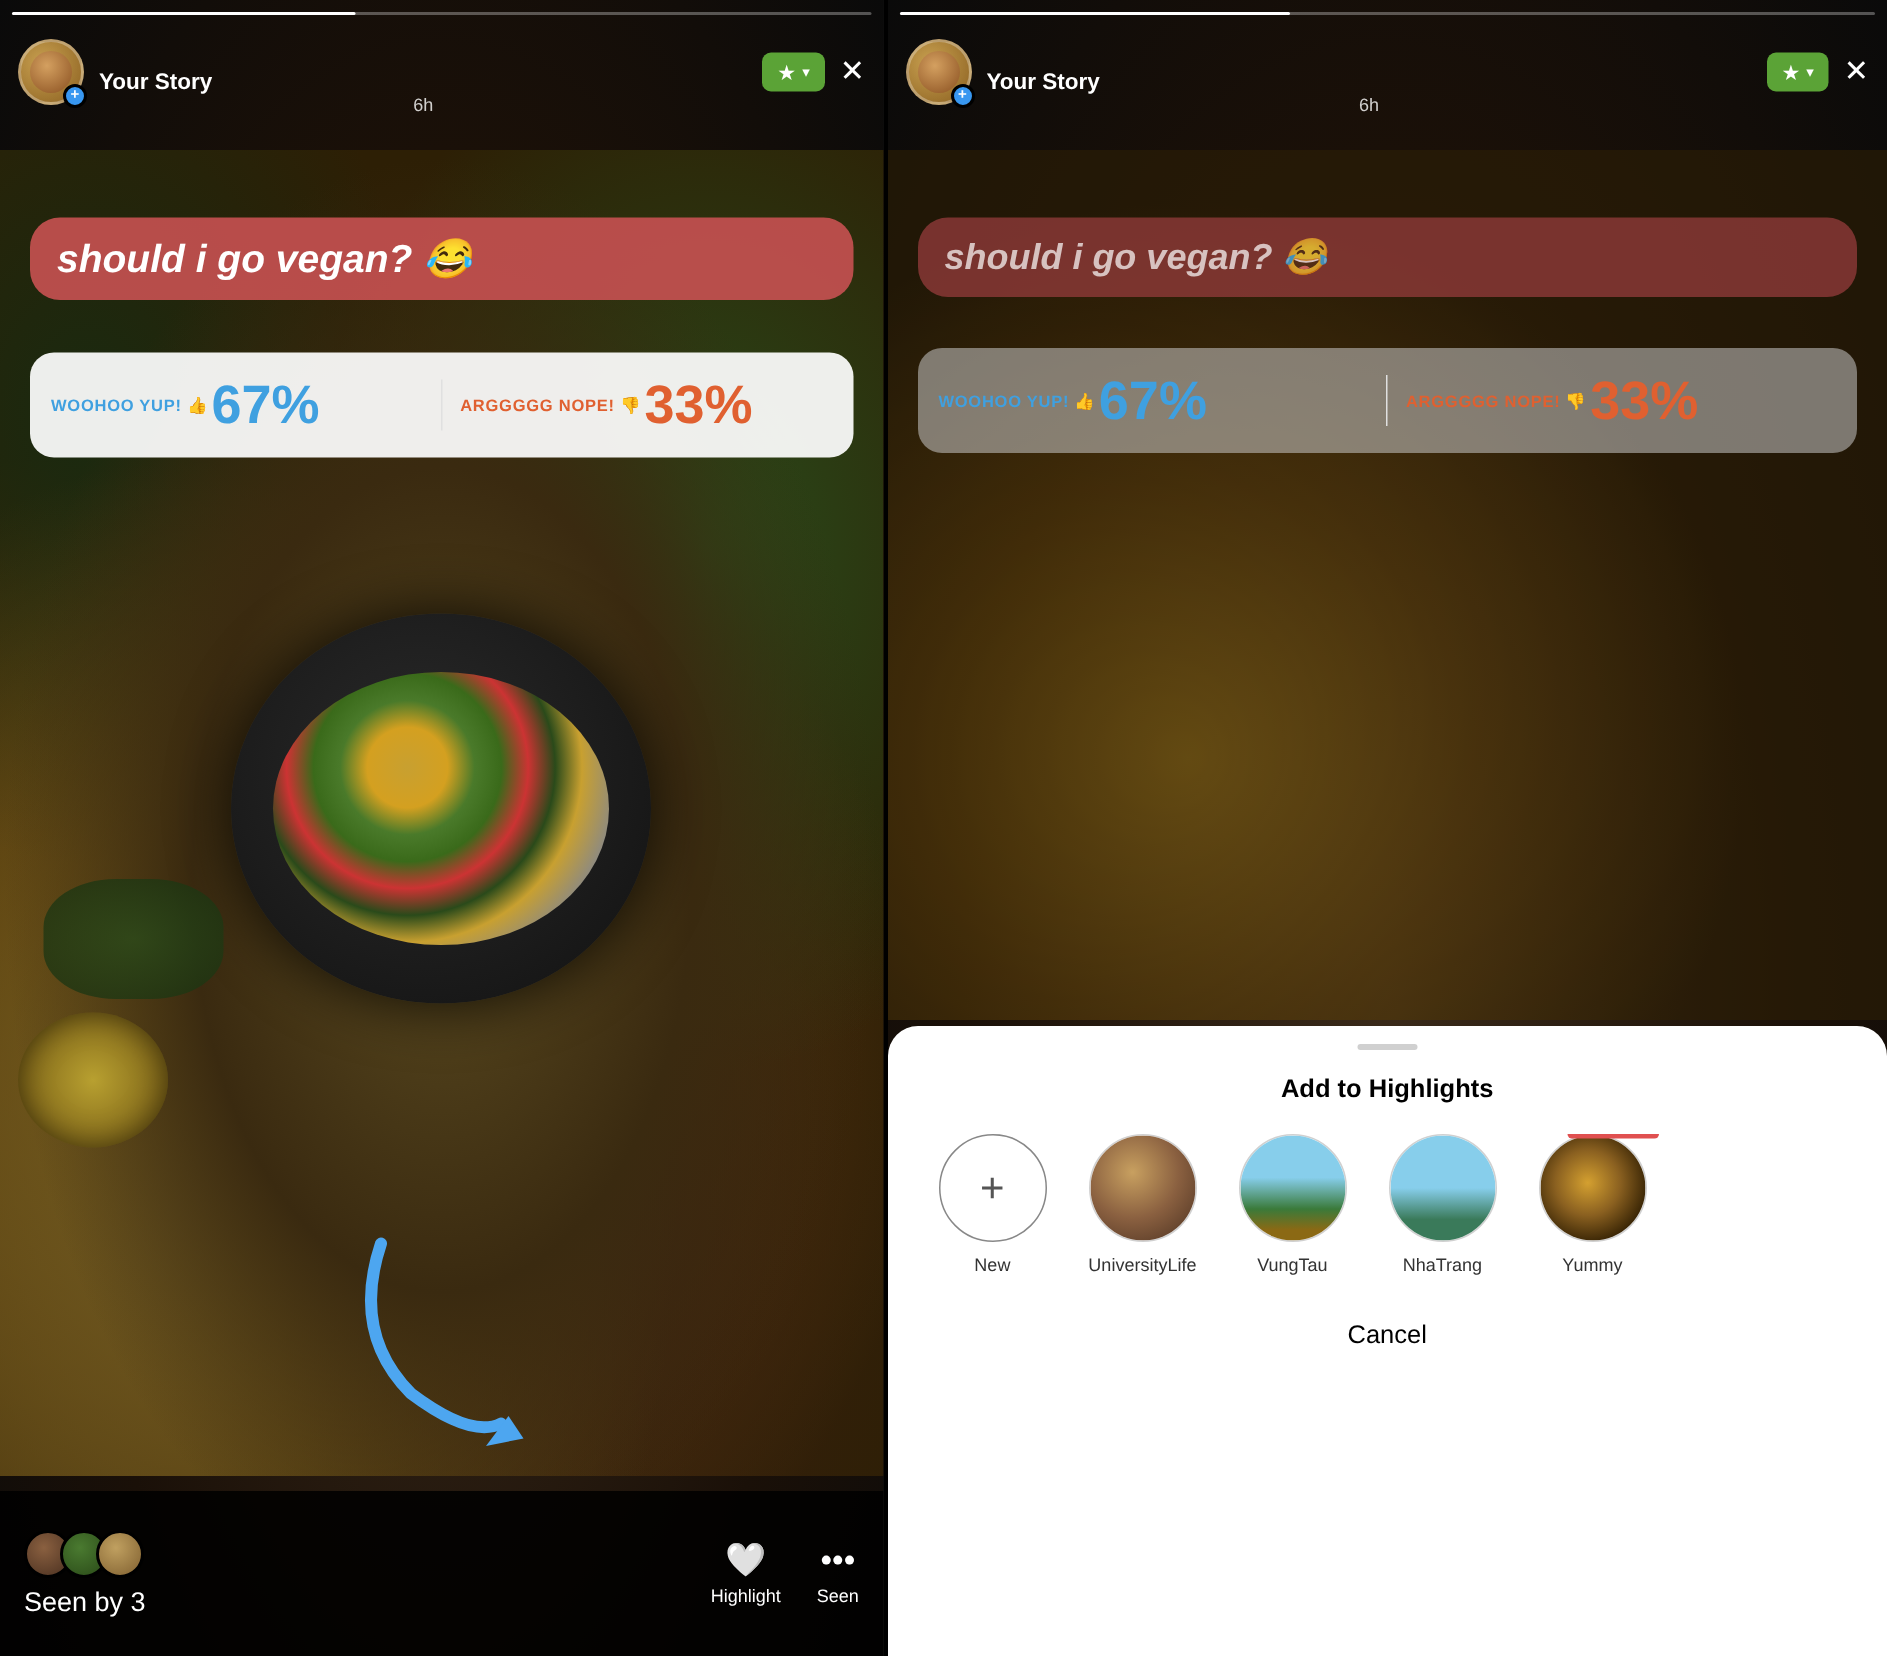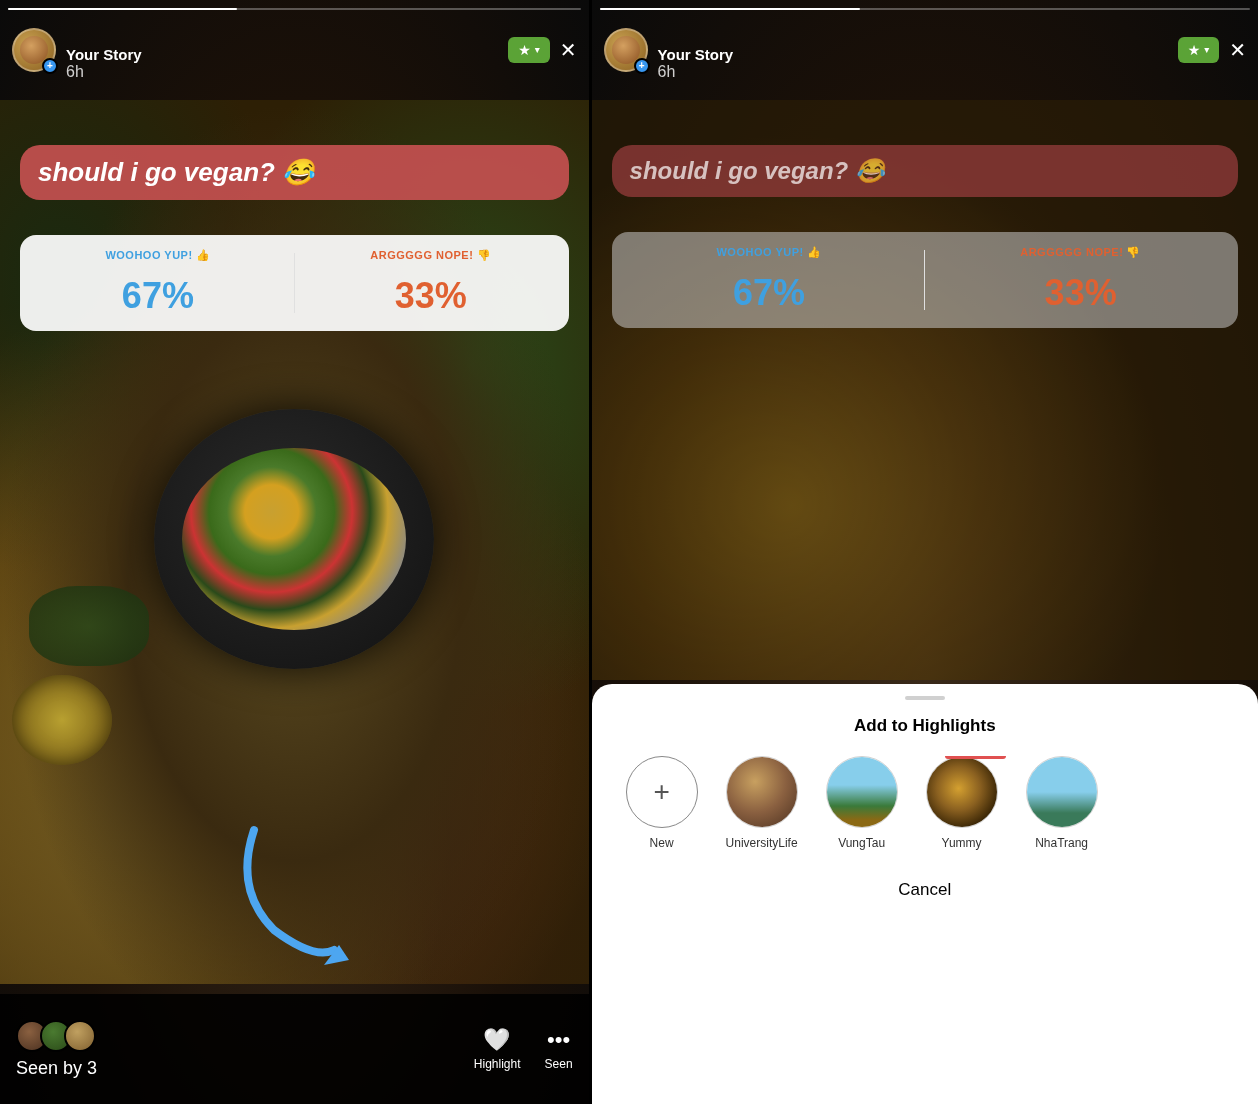--- a/index.html
+++ b/index.html
@@ -156,21 +156,22 @@
       color: white; font-size: 10px; font-weight: bold;
     }
     .header-info { flex: 1; margin-top: 28px; }
     .header-title {
       color: white;
       font-size: 15px;
       font-weight: 600;
     }
     .header-time {
       color: rgba(255,255,255,0.8);
-      font-size: 16px;
+      font-size: 12px;
+      text-align: center;
     }
     .header-actions { display: flex; align-items: center; gap: 10px; }
     .star-btn {
       background: rgba(100,180,60,0.9);
       border: none; border-radius: 6px;
       padding: 5px 10px;
       display: flex; align-items: center; gap: 4px;
       cursor: pointer;
       color: white;
     }
@@ -205,23 +206,23 @@
       background: rgba(255,255,255,0.92);
       border-radius: 16px;
       padding: 14px;
       display: flex;
       gap: 12px;
       z-index: 10;
     }
     .poll-option {
       flex: 1;
       display: flex;
-      flex-direction: column;
-      align-items: center;
-      gap: 13px;
+      flex-direction: row;
+      align-items: center;
+      gap: 2px;
     }
     .poll-option-label {
       font-size: 11px;
       font-weight: 700;
       letter-spacing: 0.5px;
     }
     .poll-label-yes { color: #3fa0e0; }
     .poll-label-no { color: #e06030; }
     .poll-percentage {
       font-size: 36px;
@@ -628,29 +629,29 @@
       <div class="highlight-item">
         <div class="highlight-circle highlight-img-uni"></div>
         <span class="highlight-label">UniversityLife</span>
       </div>
 
       <div class="highlight-item">
         <div class="highlight-circle highlight-img-vungtau"></div>
         <span class="highlight-label">VungTau</span>
       </div>
 
+      <div class="highlight-item">
+        <div class="highlight-circle highlight-img-nha"></div>
+        <span class="highlight-label">NhaTrang</span>
+      </div>
+
       <div class="highlight-item" style="position:relative;">
         <div style="position:relative;">
           <div class="highlight-circle highlight-img-yummy"></div>
           <span class="hotpot-badge">HOTPOT STORY</span>
         </div>
         <span class="highlight-label">Yummy</span>
       </div>
-
-      <div class="highlight-item">
-        <div class="highlight-circle highlight-img-nha"></div>
-        <span class="highlight-label">NhaTrang</span>
-      </div>
     </div>
 
     <button class="cancel-btn">Cancel</button>
   </div>
 </div>
 
 </body></html>

